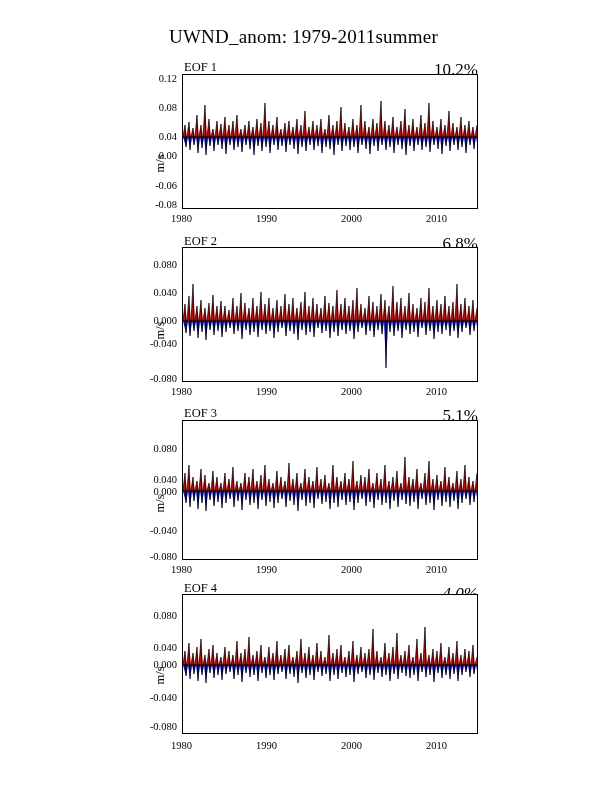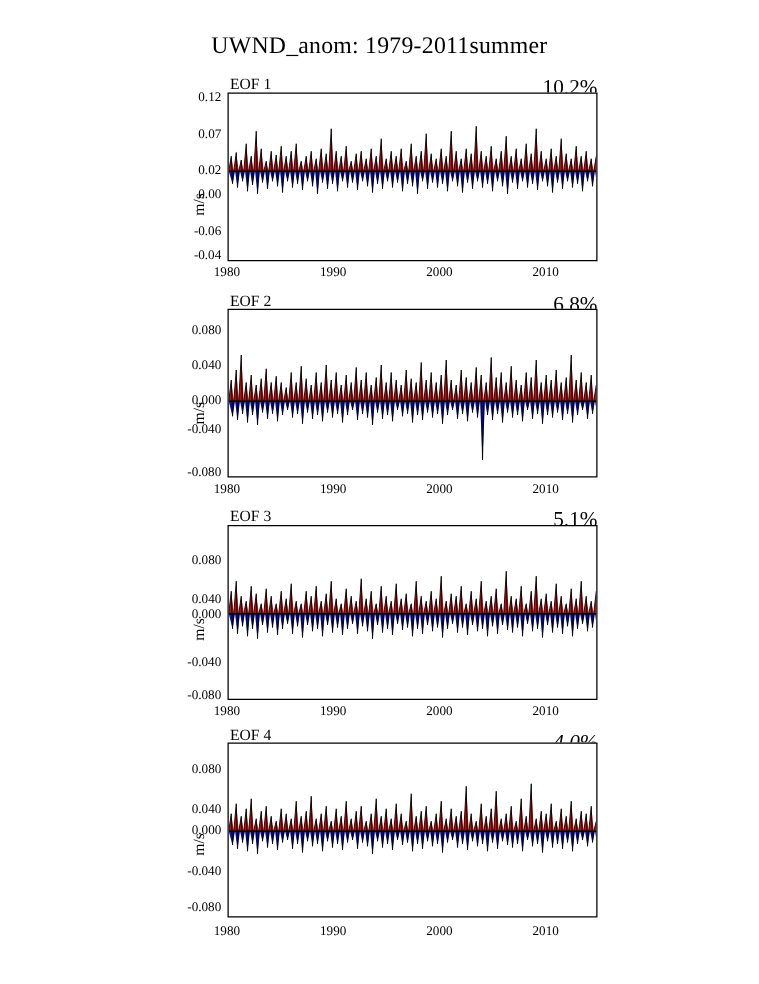--- a/index.html
+++ b/index.html
@@ -85,25 +85,25 @@
 
   <div class="fig-title">UWND_anom: 1979-2011summer</div>
 
   <div class="panel" style="top:0;">
     <div class="eof-label" style="left:184px; top:60px;">EOF 1</div>
     <div class="pct-label" style="left:400px; top:60px; width:78px;">10.2%</div>
 
     <div class="ylabel" style="left:120px; top:136px; width:40px;">m/s</div>
 
     <div class="ytick" style="left:135px; top:73px; width:42px;">0.12</div>
-    <div class="ytick" style="left:135px; top:102px; width:42px;">0.07</div>
-    <div class="ytick" style="left:135px; top:131px; width:42px;">0.02</div>
+    <div class="ytick" style="left:135px; top:102px; width:42px;">0.08</div>
+    <div class="ytick" style="left:135px; top:131px; width:42px;">0.04</div>
     <div class="ytick" style="left:135px; top:150px; width:42px;">0.00</div>
     <div class="ytick" style="left:135px; top:180px; width:42px;">-0.06</div>
-    <div class="ytick" style="left:135px; top:199px; width:42px;">-0.04</div>
+    <div class="ytick" style="left:135px; top:199px; width:42px;">-0.08</div>
 
     <div class="plot-frame" style="left:182px; top:74px; width:296px; height:135px;">
       <svg width="294" height="133" viewBox="0 0 294 133" preserveAspectRatio="none">
         <g>
           <path fill="#b01010" stroke="none" d="
             M0,62 L2,50 L4,62 L6,47 L8,62 L10,53 L12,62 L14,40 L16,62 L18,50 L20,62 L22,30 L24,62 L26,44 L28,62 L30,54 L32,62 L34,46 L36,62 L38,49 L40,62 L42,42 L44,62 L46,50 L48,62 L50,46 L52,62 L54,40 L56,62 L58,54 L60,62 L62,50 L64,62 L66,46 L68,62 L70,52 L72,62 L74,44 L76,62 L78,48 L80,62 L82,28 L84,62 L86,46 L88,62 L90,50 L92,62 L94,42 L96,62 L98,54 L100,62 L102,48 L104,62 L106,46 L108,62 L110,52 L112,62 L114,44 L116,62 L118,50 L120,62 L122,36 L124,62 L126,52 L128,62 L130,46 L132,62 L134,50 L136,62 L138,44 L140,62 L142,54 L144,62 L146,40 L148,62 L150,50 L152,62 L154,46 L156,62 L158,32 L160,62 L162,48 L164,62 L166,52 L168,62 L170,44 L172,62 L174,50 L176,62 L178,30 L180,62 L182,46 L184,62 L186,52 L188,62 L190,44 L192,62 L194,48 L196,62 L198,26 L200,62 L202,46 L204,62 L206,50 L208,62 L210,42 L212,62 L214,52 L216,62 L218,46 L220,62 L222,34 L224,62 L226,50 L228,62 L230,44 L232,62 L234,52 L236,62 L238,40 L240,62 L242,48 L244,62 L246,28 L248,62 L250,46 L252,62 L254,52 L256,62 L258,44 L260,62 L262,50 L264,62 L266,36 L268,62 L270,48 L272,62 L274,52 L276,62 L278,42 L280,62 L282,50 L284,62 L286,46 L288,62 L290,52 L292,62 L294,50 L294,62 Z"></path>
         </g>
         <g>
           <path fill="#0c14b4" stroke="none" d="
             M0,62 L3,72 L5,62 L7,75 L9,62 L11,70 L13,62 L15,78 L17,62 L19,73 L21,62 L23,80 L25,62 L27,71 L29,62 L31,76 L33,62 L35,70 L37,62 L39,74 L41,62 L43,79 L45,62 L47,70 L49,62 L51,75 L53,62 L55,72 L57,62 L59,77 L61,62 L63,70 L65,62 L67,74 L69,62 L71,80 L73,62 L75,71 L77,62 L79,76 L81,62 L83,72 L85,62 L87,78 L89,62 L91,70 L93,62 L95,75 L97,62 L99,71 L101,62 L103,77 L105,62 L107,70 L109,62 L111,74 L113,62 L115,79 L117,62 L119,72 L121,62 L123,76 L125,62 L127,70 L129,62 L131,75 L133,62 L135,71 L137,62 L139,78 L141,62 L143,72 L145,62 L147,74 L149,62 L151,80 L153,62 L155,70 L157,62 L159,76 L161,62 L163,71 L165,62 L167,75 L169,62 L171,72 L173,62 L175,78 L177,62 L179,70 L181,62 L183,74 L185,62 L187,79 L189,62 L191,71 L193,62 L195,76 L197,62 L199,70 L201,62 L203,75 L205,62 L207,72 L209,62 L211,78 L213,62 L215,70 L217,62 L219,74 L221,62 L223,80 L225,62 L227,71 L229,62 L231,76 L233,62 L235,70 L237,62 L239,75 L241,62 L243,72 L245,62 L247,77 L249,62 L251,70 L253,62 L255,74 L257,62 L259,79 L261,62 L263,71 L265,62 L267,76 L269,62 L271,70 L273,62 L275,75 L277,62 L279,72 L281,62 L283,78 L285,62 L287,70 L289,62 L291,74 L293,62 L294,68 L294,62 Z"></path>

